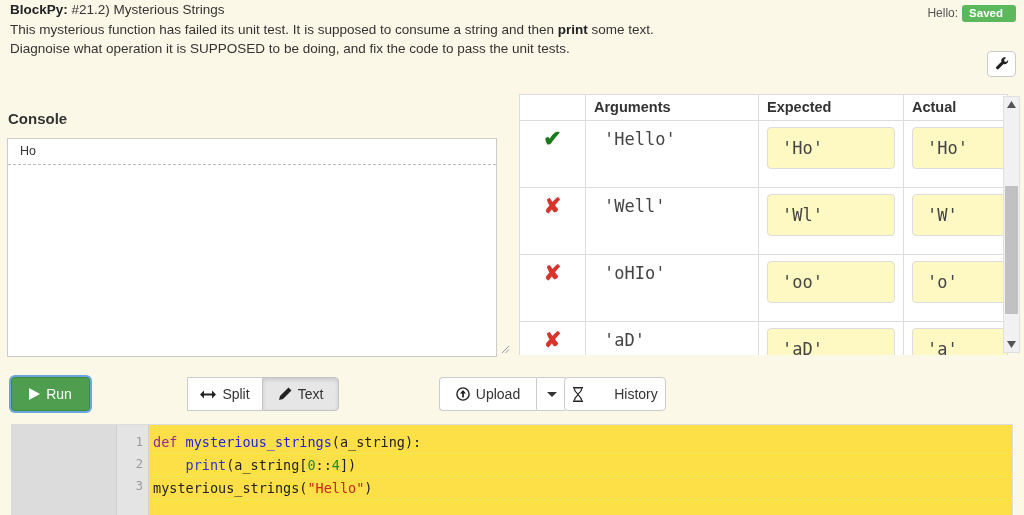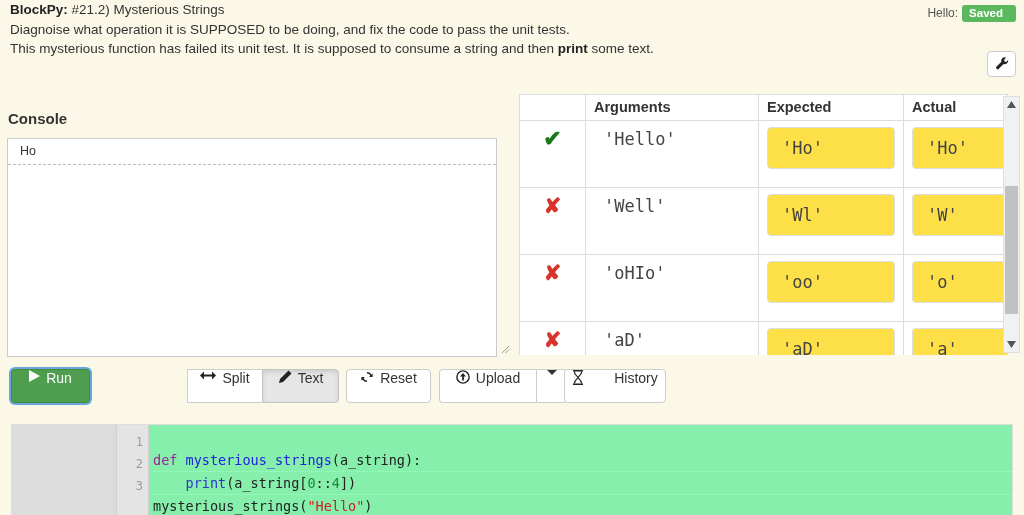--- a/index.html
+++ b/index.html
@@ -177,21 +177,21 @@
   .mono {
     font-family: "DejaVu Sans Mono", "Liberation Mono", monospace;
     font-size: 17px;
     color: #444;
   }
   .args-cell {
     padding-left: 18px !important;
     padding-top: 8px !important;
   }
   .value-box {
-    background: #fde047;
+    background: #fef9c3;
     border: 1px solid #dddddd;
     border-radius: 4px;
     height: 42px;
     margin-right: 8px;
     box-sizing: border-box;
     display: flex;
     align-items: center;
     padding-left: 14px;
   }
   .status-cell {
@@ -249,28 +249,28 @@
   
   #toolbar {
     position: absolute;
     left: 0;
     top: 365px;
     width: 1024px;
     height: 46px;
   }
   .btn {
     position: absolute;
-    top: 4px;
+    top: 12px;
     height: 34px;
     box-sizing: border-box;
     background: #ffffff;
     border: 1px solid #cccccc;
     border-radius: 4px;
     display: flex;
-    align-items: flex-start;
+    align-items: center;
     justify-content: center;
     font-size: 14px;
     color: #333;
     cursor: pointer;
     white-space: nowrap;
   }
   .btn .bi { margin-right: 6px; display: flex; align-items: center; }
   #run-button {
     left: 11px;
     width: 79px;
@@ -327,23 +327,23 @@
     font-family: "DejaVu Sans Mono", "Liberation Mono", monospace;
     font-size: 12px;
     color: #9a9a9a;
     text-align: right;
     padding-right: 5px;
     height: 22px;
     line-height: 22px;
   }
   #code-area {
     flex: 1 1 auto;
-    padding-top: 24px;
+    padding-top: 6px;
     padding-left: 4px;
-    background: #86efac;
+    background: #fde047;
   }
   .code-line {
     font-family: "DejaVu Sans Mono", "Liberation Mono", monospace;
     font-size: 13.5px;
     height: 22px;
     line-height: 22px;
     white-space: pre;
     color: #222222;
     border-bottom: 1px dotted #dddddd;
   }
@@ -357,24 +357,24 @@
 </head>
 <body>
 
 <div id="header">
 
   <div id="instructions">
     <div class="line title-line">
       <span class="strong">BlockPy:</span>
       <span>#21.2) Mysterious Strings</span>
     </div>
-    <div class="line">Diagnoise what operation it is SUPPOSED to be doing, and fix the code to pass the unit tests.</div>
     <div class="line">
       <span>This mysterious function has failed its unit test. It is supposed to consume a string and then </span><span class="strong">print</span><span> some text.</span>
     </div>
+    <div class="line">Diagnoise what operation it is SUPPOSED to be doing, and fix the code to pass the unit tests.</div>
   </div>
 
   <div id="status-area">
     <div class="status-row">
       <span class="status-label">Hello:</span>
       <span class="badge">Saved</span>
     </div>
   </div>
 
   <div id="settings-button">
@@ -498,29 +498,20 @@
 
   <div class="btn" id="btn-text">
     <span class="bi">
       <svg width="14" height="14" viewBox="0 0 14 14" aria-hidden="true">
         <path fill="#222" d="M10.5 0.5 L13.5 3.5 L5 12 L1 13 L2 9 Z"></path>
       </svg>
     </span>
     <span>Text</span>
   </div>
 
-  <div class="btn" id="btn-reset">
-    <span class="bi">
-      <svg width="14" height="14" viewBox="0 0 16 16" aria-hidden="true">
-        <path fill="#222" d="M8 2.2a5.8 5.8 0 0 1 5 2.8l1.4-1V8h-4l1.4-1.3A4.1 4.1 0 0 0 8 4z"></path>
-        <path fill="#222" d="M8 13.8a5.8 5.8 0 0 1-5-2.8l-1.4 1V8h4L4.2 9.3A4.1 4.1 0 0 0 8 12z"></path>
-      </svg>
-    </span>
-    <span>Reset</span>
-  </div>
 
   <div class="btn" id="btn-upload">
     <span class="bi">
       <svg width="14" height="14" viewBox="0 0 16 16" aria-hidden="true">
         <circle cx="8" cy="8" r="7" fill="none" stroke="#222" stroke-width="1.6"></circle>
         <path fill="#222" d="M8 3.5 L11.5 7.5 L9 7.5 L9 12 L7 12 L7 7.5 L4.5 7.5 Z"></path>
       </svg>
     </span>
     <span>Upload</span>
   </div>

